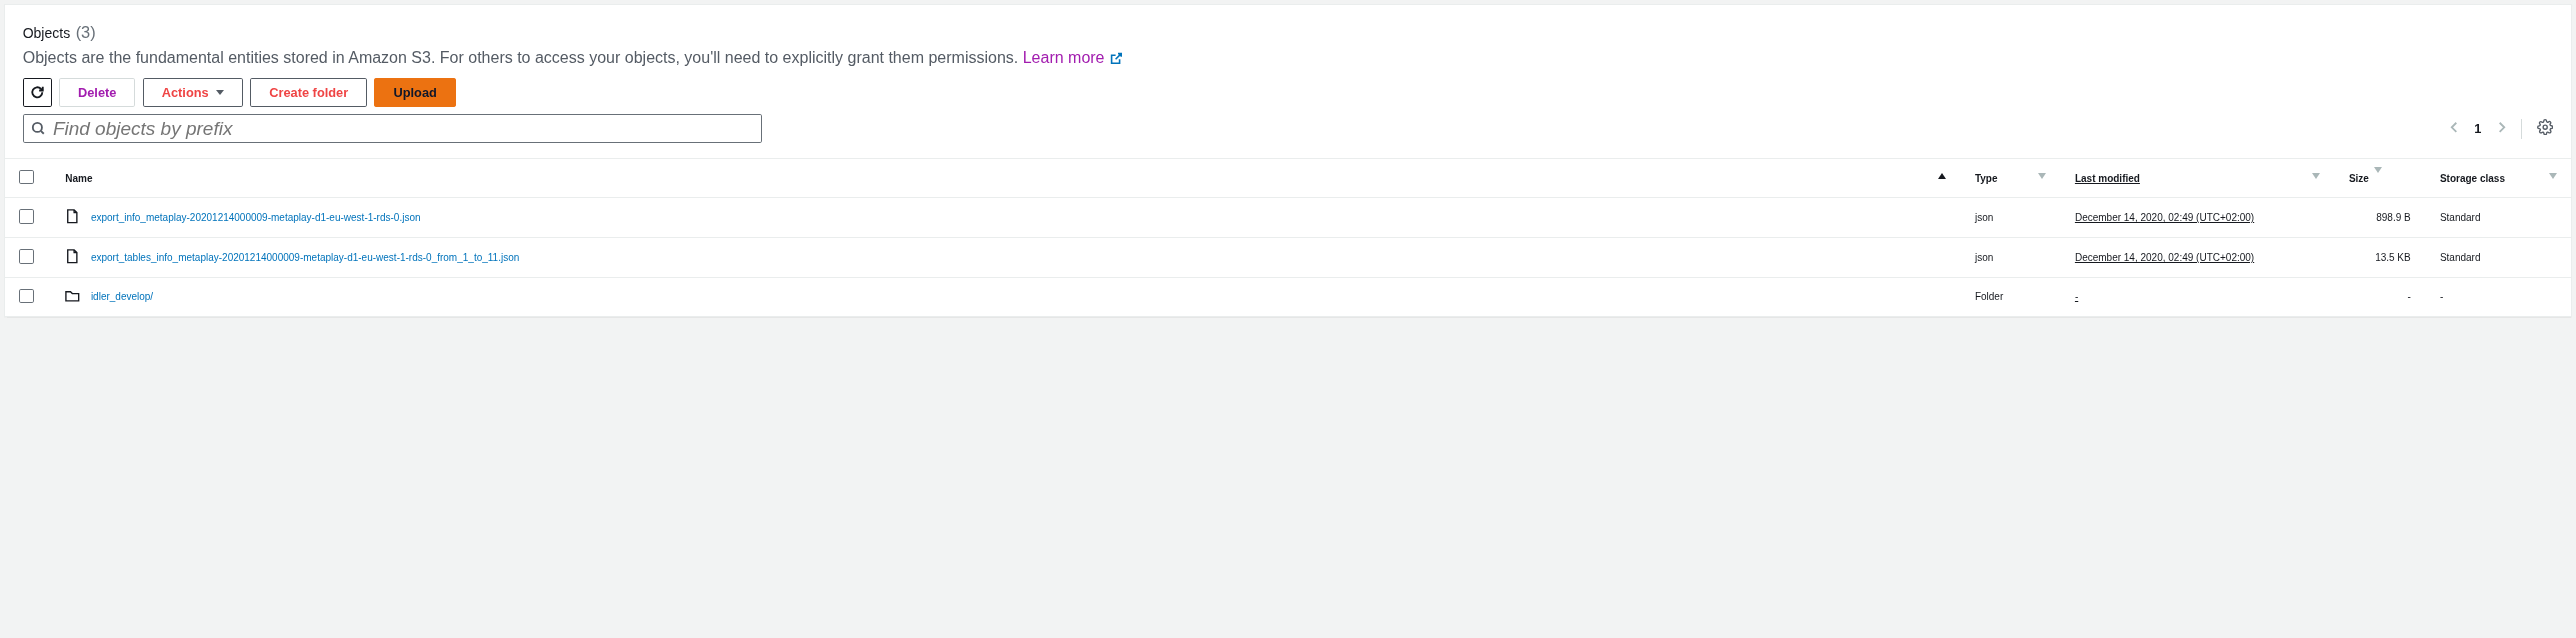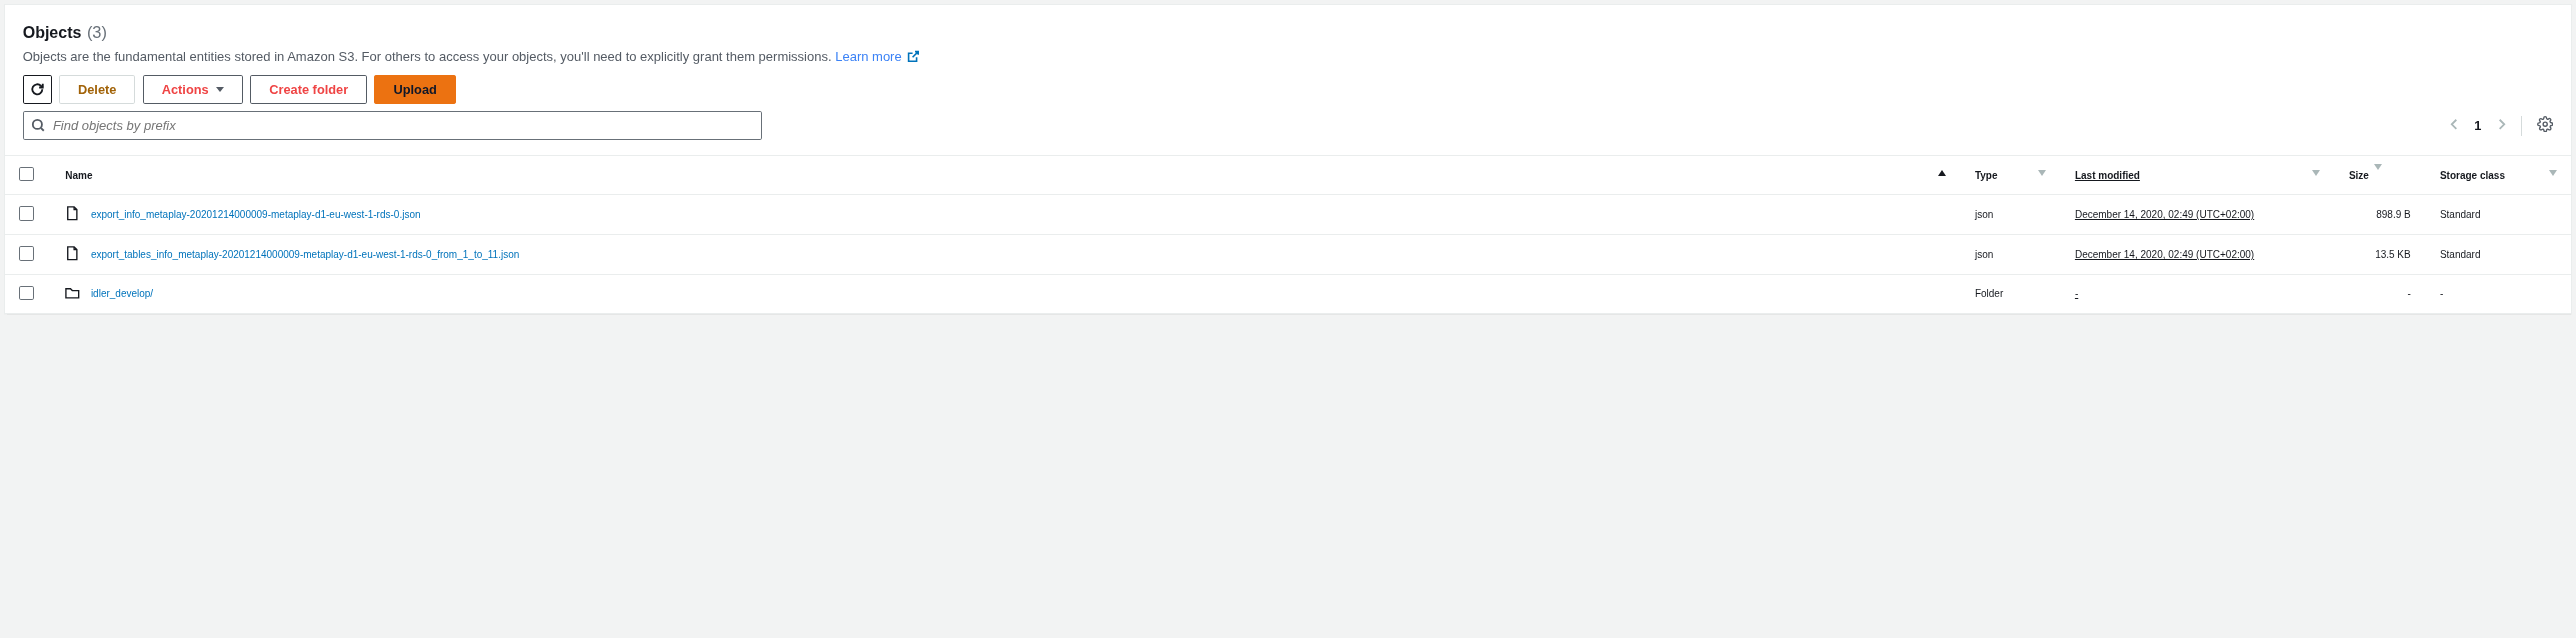--- a/index.html
+++ b/index.html
@@ -17,35 +17,35 @@
     }
     .panel-header {
       padding: 18px 18px 0 18px;
     }
     .title-row {
       display: flex;
       align-items: baseline;
       gap: 5.5px;
     }
     .title {
-      font-size: 16px;
-      font-weight: 700;
+      font-size: 14px;
+      font-weight: 400;
     }
     .count {
       font-size: 16.4px;
       font-weight: 400;
       color: #687078;
     }
     .description {
       margin-top: 7.3px;
       color: #545b64;
-      font-size: 13px;
+      font-size: 16px;
     }
     .learn-more {
-      color: #3b82f6;
+      color: #a21caf;
       text-decoration: none;
       display: inline-flex;
       align-items: center;
       gap: 5.5px;
     }
     .toolbar {
       padding: 11px 18px 0 18px;
       display: flex;
       gap: 7.3px;
       align-items: center;
@@ -66,21 +66,21 @@
     }
     .btn-icon {
       width: 29px;
       padding: 0;
       justify-content: center;
       border-color: #16191f;
       color: #16191f;
     }
     .btn-disabled {
       border-color: #d5dbdb;
-      color: #a16207;
+      color: #a21caf;
       cursor: default;
     }
     .btn-primary {
       background: #ec7211;
       border-color: #ec7211;
       color: #0f172a;
     }
     .caret-down {
       width: 0; height: 0;
       border-left: 4.6px solid transparent;
@@ -101,21 +101,21 @@
       display: flex;
       align-items: center;
       padding: 0 7.3px;
       gap: 7.3px;
       border-radius: 1.8px;
     }
     .search-box input {
       flex: 1;
       border: none;
       outline: none;
-      font-size: 13px;
+      font-size: 19px;
       font-style: italic;
       color: #687078;
     }
     .pagination {
       display: flex;
       align-items: center;
       gap: 14.6px;
       color: #687078;
     }
     .pagination .page-num {

